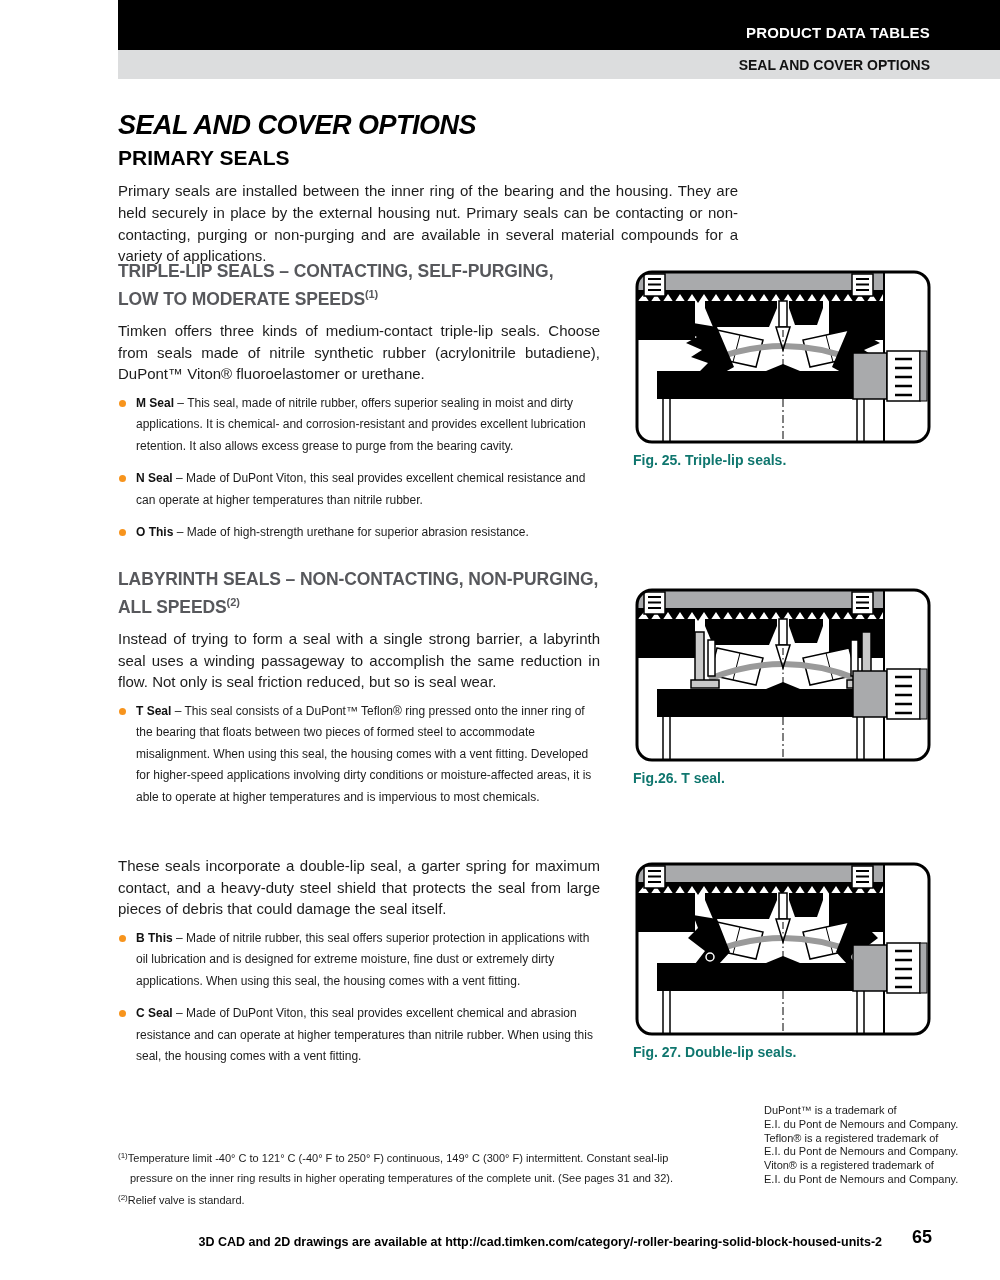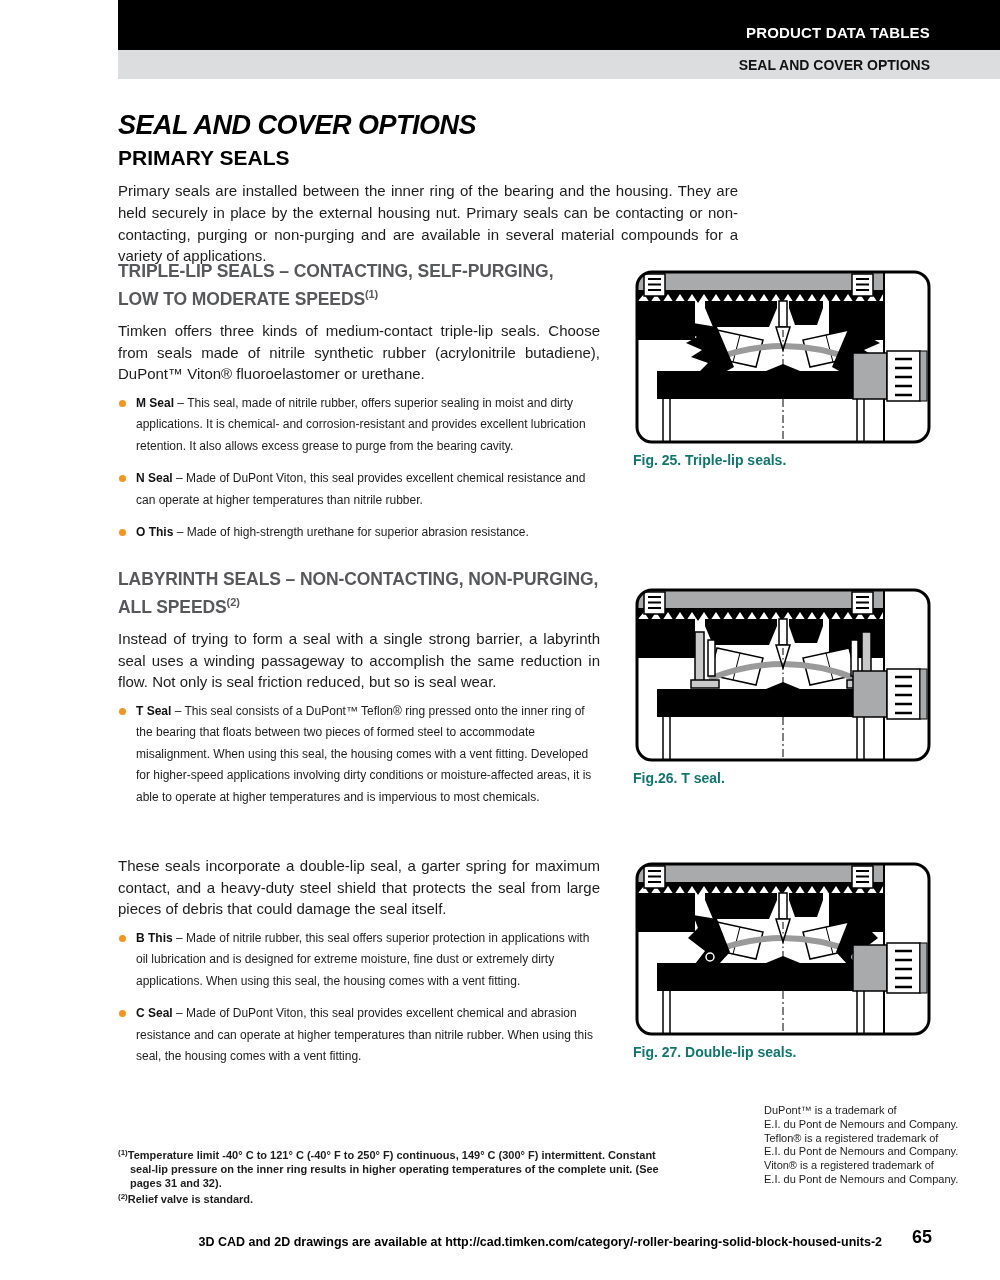--- a/index.html
+++ b/index.html
@@ -25,21 +25,21 @@
   .bullets{margin-top:8px;}
   .bullet{display:flex;margin-bottom:11px;}
   .dot{flex:0 0 auto;width:7px;height:7px;border-radius:50%;background:#f7941d;margin:7px 10px 0 1px;}
   .btxt{margin:0;font-size:12px;line-height:21.5px;text-align:left;}
   .btxt b{color:#111;}
 
   .figure{position:absolute;left:633px;width:300px;}
   .fig-svg{display:block;width:300px;height:178px;}
   .fig-cap{margin-top:6px;font-size:14px;font-weight:bold;color:#0f766e;}
 
-  .footnotes{position:absolute;left:118px;top:1146px;width:560px;font-size:11px;line-height:14px;font-weight:bold;}
+  .footnotes{position:absolute;left:118px;top:1146px;width:560px;font-size:11px;line-height:20px;}
   .fn{margin:0;padding-left:12px;text-indent:-12px;}
   .fsup{font-size:8px;vertical-align:4px;}
 
   .trademarks{position:absolute;left:752px;top:1104px;font-size:11px;line-height:13.8px;margin-left:12px;}
 
   .footer-text{position:absolute;left:140px;top:1235px;width:742px;text-align:right;font-weight:bold;font-size:12.5px;color:#000;}
   .page-num{position:absolute;right:68px;top:1227px;font-size:18px;font-weight:bold;color:#000;}
 
   .defs-svg{position:absolute;width:0;height:0;}
 </style>

